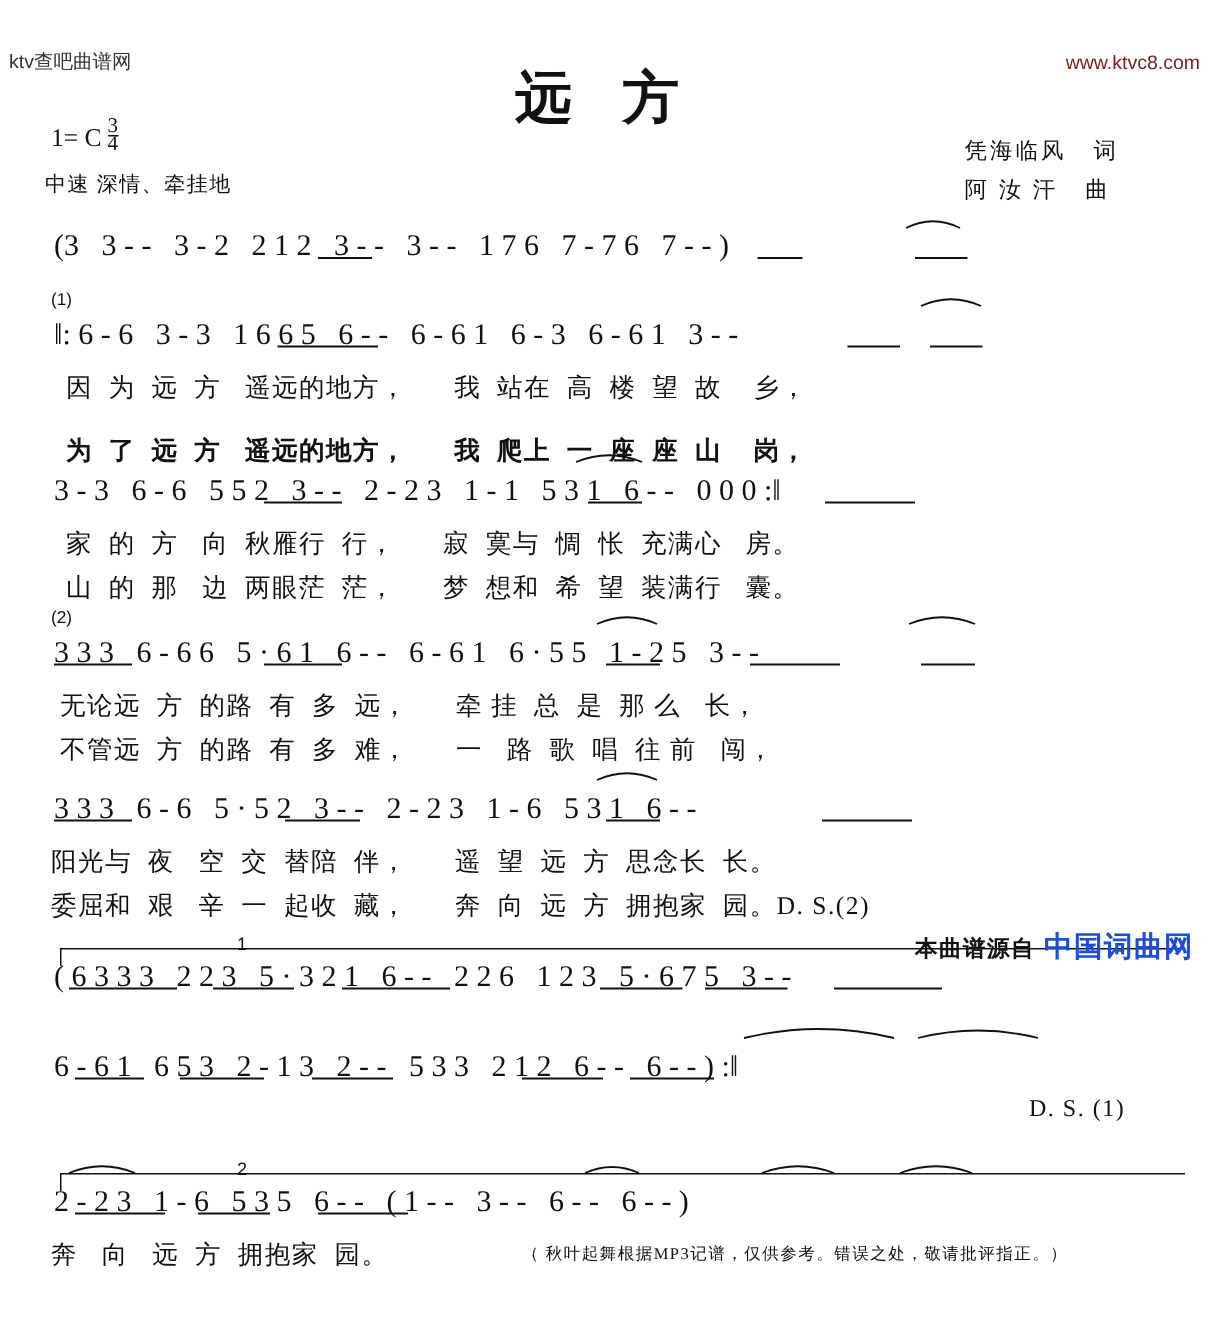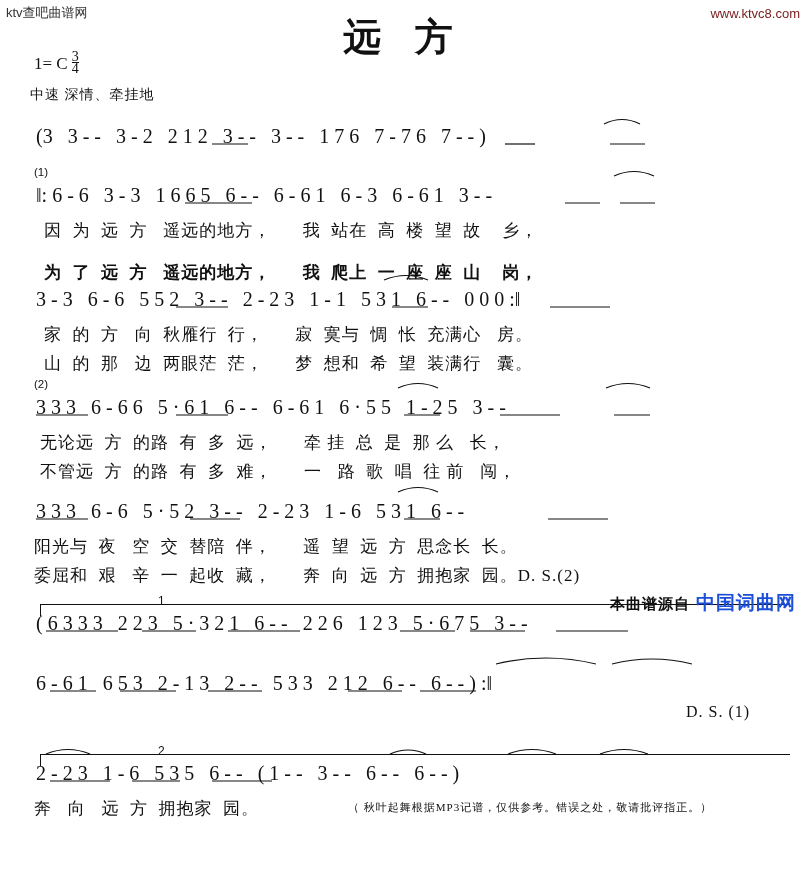--- a/index.html
+++ b/index.html
@@ -12,20 +12,21 @@
     height: 880px;
     position: relative;
     font-family: "Liberation Serif", serif;
     color: #111;
     overflow: hidden;
   }
   .page {
     position: relative;
     width: 808px;
     height: 624px;
+    margin-top: 28px;
   }
   
   .wm-left {
     position: absolute;
     left: 6px; top: 4px;
     font-family: "Liberation Sans", sans-serif;
     font-size: 13px;
     color: #333;
     letter-spacing: 0px;
   }
@@ -156,20 +157,28 @@
 </head>
 <body>
 
 <div class="page">
 
   <div class="wm-left">ktv查吧曲谱网</div>
   <div class="wm-right">www.ktvc8.com</div>
 
   <div class="song-title">远  方</div>
 
+  <div class="credits">
+    <div>
+      <span>凭海临风</span><span class="role">词</span>
+    </div>
+    <div>
+      <span>阿 汝 汗</span><span class="role">曲</span>
+    </div>
+  </div>
 
   <div class="keyblock">
     <div class="kb-line">
       <span>1= C</span>
       <span class="frac">
         <span class="num">3</span>
         <span class="den">4</span>
       </span>
     </div>
   </div>

